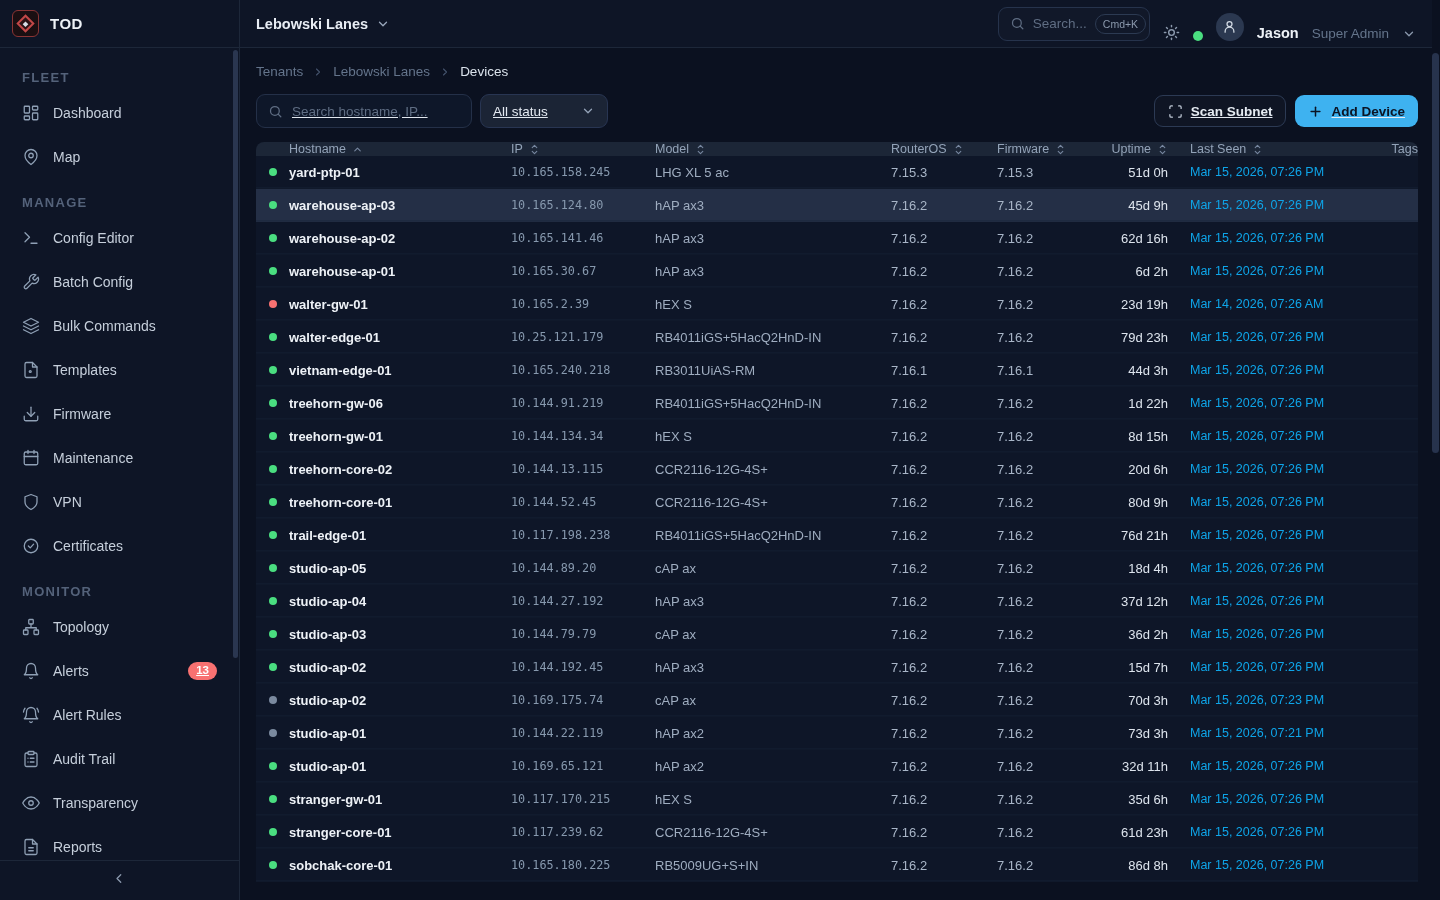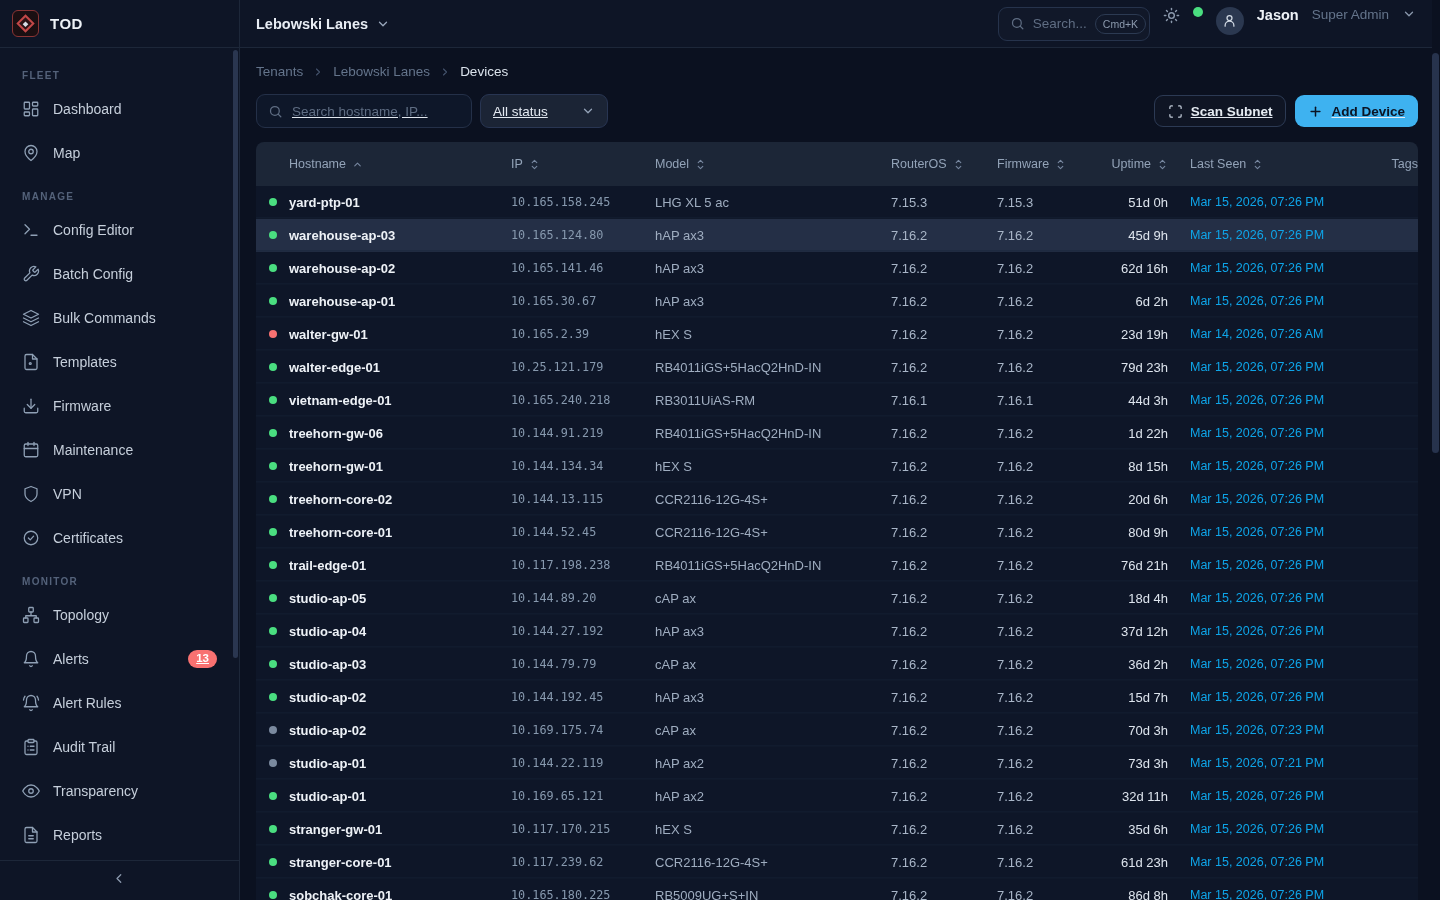--- a/index.html
+++ b/index.html
@@ -37,21 +37,21 @@
     transform:rotate(0deg);
   }
   .app-title { font-size:15px; font-weight:700; letter-spacing:0.5px; color:#eef2f7; }
 
   .tenant {
     margin-left:16px; display:flex; align-items:center; gap:8px;
     font-size:14.5px; font-weight:600; color:#e8edf4; cursor:pointer;
   }
   .tenant .chev { color:#9aa8bc; display:flex; }
 
-  .topbar-right { margin-left:auto; display:flex; align-items:flex-start; gap:13px; padding-right:16px; }
+  .topbar-right { margin-left:auto; display:flex; align-items:flex-end; gap:13px; padding-right:16px; }
   .global-search {
     width:152px; height:34px; border:1px solid #26334c; border-radius:9px;
     display:flex; align-items:center; gap:8px; padding:0 7px 0 11px;
     color:#5f6d83; font-size:13.5px; cursor:pointer; background:rgba(255,255,255,0.015);
   }
   .global-search .gs-icon { display:flex; color:#5f6d83; }
   .global-search .gs-text { flex:1; }
   .kbd {
     border:1px solid #2c3a52; border-radius:10px; padding:3px 7px;
     font-size:10.5px; color:#8b99ad; white-space:nowrap;
@@ -68,21 +68,21 @@
 
   
   .sidebar {
     position:fixed; top:48px; left:0; bottom:0; width:240px;
     background:#0e1526; border-right:1px solid #1d2739;
     display:flex; flex-direction:column; z-index:20;
   }
   .nav { flex:1; padding:10px 12px 0; overflow:hidden; }
   .nav-section { margin-bottom:6px; }
   .nav-heading {
-    font-size:10px; font-weight:700; letter-spacing:1.3px;
+    font-size:13px; font-weight:700; letter-spacing:1.3px;
     color:#54627a; padding:12px 10px 8px; text-transform:uppercase;
   }
   .nav-item {
     display:flex; align-items:center; gap:13px;
     height:40px; padding:0 10px; margin-bottom:4px;
     border-radius:8px; color:#c6cfdb; font-size:14px; cursor:pointer;
   }
   .nav-icon { width:18px; height:18px; color:#8fa0b5; display:flex; flex:0 0 18px; }
   .nav-icon svg { width:18px; height:18px; }
   .nav-badge {
@@ -143,21 +143,21 @@
   .btn-primary .b-icon { color:#0b1424; display:flex; }
 
   
   .devices-table { margin-top:14px; }
   .tgrid {
     display:grid;
     grid-template-columns: 33px 222px 144px 236px 106px 105px 66px 178px 1fr;
     align-items:center;
   }
   .thead {
-    height:44px; background:#1c2637; border-radius:8px 8px 0 0;
+    height:14px; background:#1c2637; border-radius:8px 8px 0 0;
     font-size:12.5px; color:#93a3b8;
   }
   .th { display:flex; align-items:center; gap:6px; cursor:pointer; }
   .th.right { justify-content:flex-end; }
   .th .sort { display:flex; color:#7787a0; }
   .c-seen-h { padding-left:22px; }
 
   .trow {
     height:33px; background:#0e1628; border-bottom:1px solid #16203344;
     box-shadow: inset 0 -1px 0 #17223666;

